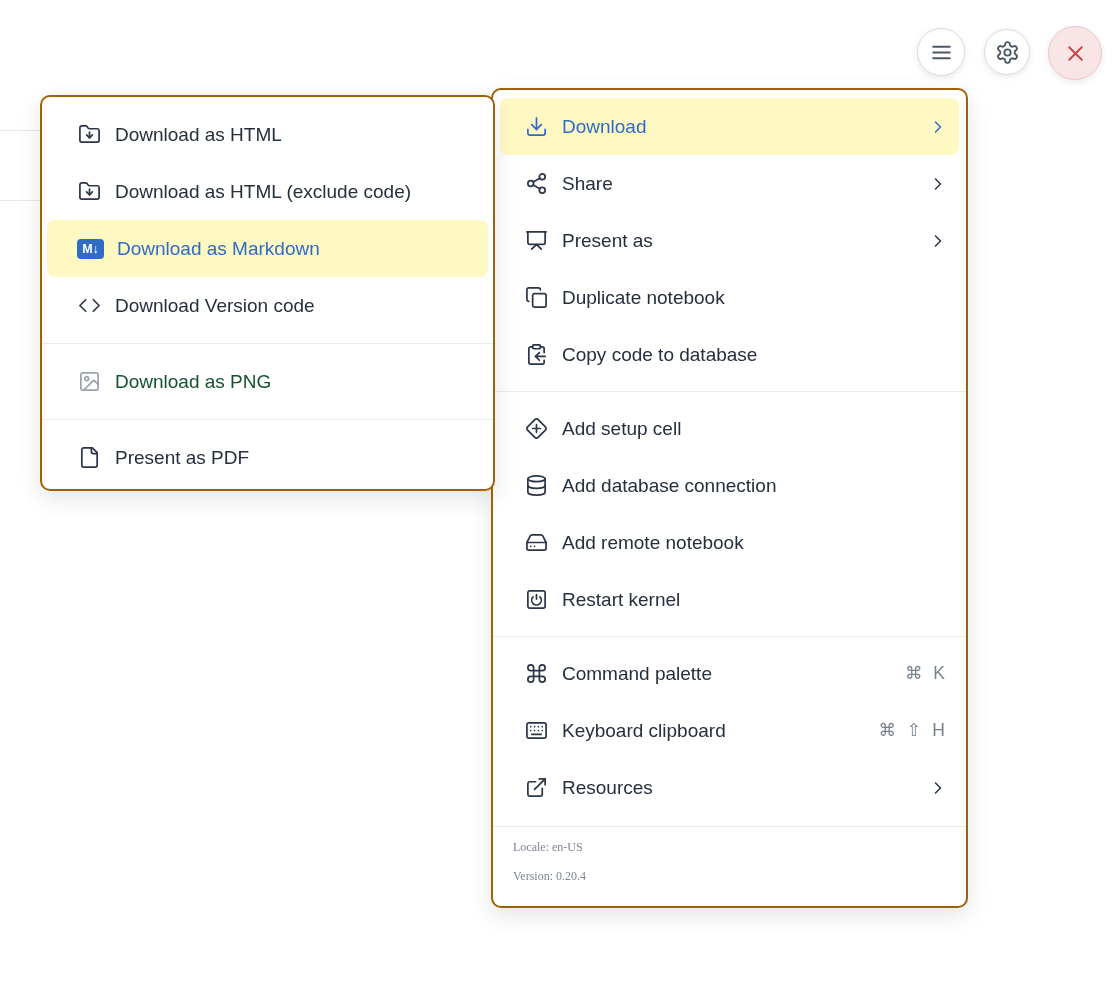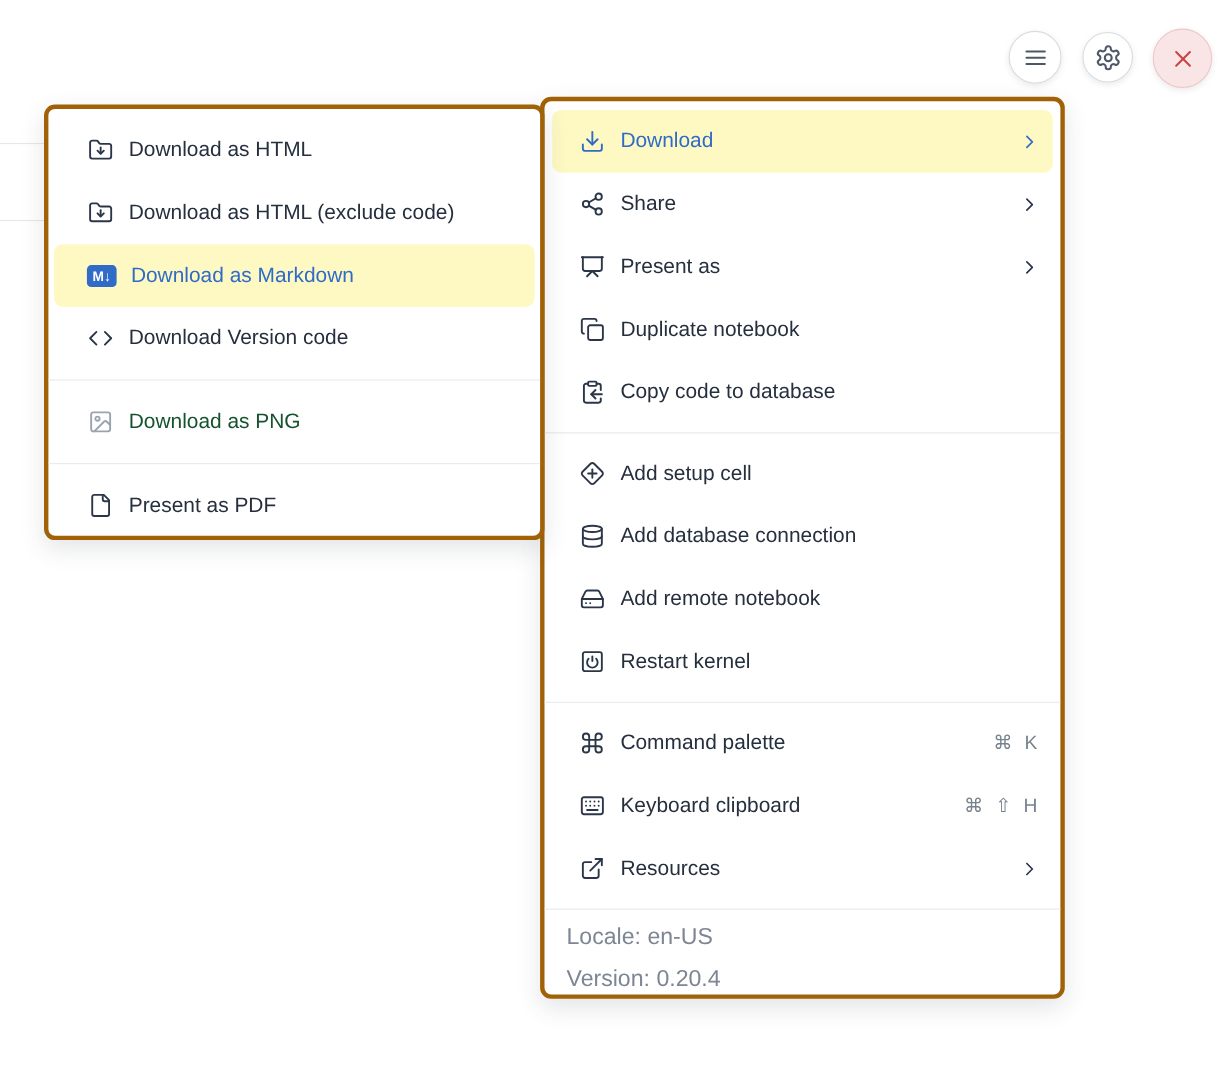--- a/index.html
+++ b/index.html
@@ -22,21 +22,21 @@
     display:flex; align-items:center; justify-content:center;
     color:#4d5866; cursor:pointer; z-index:1;
   }
   #btn-menu { left:917px; top:28px; width:48px; height:48px; }
   #btn-settings { left:984px; top:29px; width:46px; height:46px; }
   #btn-close { left:1048px; top:26px; width:54px; height:54px; background:#f9e5e5; border-color:#efc7c7; color:#c94444; }
   .circle-btn svg { width:25px; height:25px; }
 
   
   .panel {
-    position:absolute; background:#fff; border:4px solid #a16207; border-radius:10px;
+    position:absolute; background:#fff; border:2px solid #a16207; border-radius:10px;
     box-shadow:0 8px 22px rgba(45,55,70,.13);
   }
   #submenu { left:40px; top:95px; width:455px; height:396px; z-index:3; }
   #menu { left:491px; top:88px; width:477px; height:820px; z-index:2; display:flex; flex-direction:column; }
 
   .section { padding:8px 0; }
   #submenu .section { padding:9px 0; }
   .section + .section { border-top:1px solid #e7e9ed; }
 
   .row {
@@ -64,21 +64,21 @@
   .row.disabled .icon { color:#9aa3ae; }
 
   .md-badge {
     width:27px; height:20px; border-radius:4px; background:#2f6bc7; color:#fff;
     font-size:12.5px; font-weight:bold; display:flex; align-items:center; justify-content:center;
     margin-right:13px; flex:none; letter-spacing:0;
   }
 
   .menu-footer {
     margin-top:auto; border-top:1px solid #e7e9ed;
-    padding:13px 20px 8px; color:#7d8694; font-size:21px;
+    padding:13px 20px 8px; color:#7d8694; font-size:12px;font-family:Liberation Serif, serif;
   }
   .menu-footer .foot-line { margin-bottom:14px; }
 </style>
 </head>
 <body>
 
 <div class="page-line" id="page-line-1"></div>
 <div class="page-line" id="page-line-2"></div>
 
 <div class="circle-btn" id="btn-menu">

